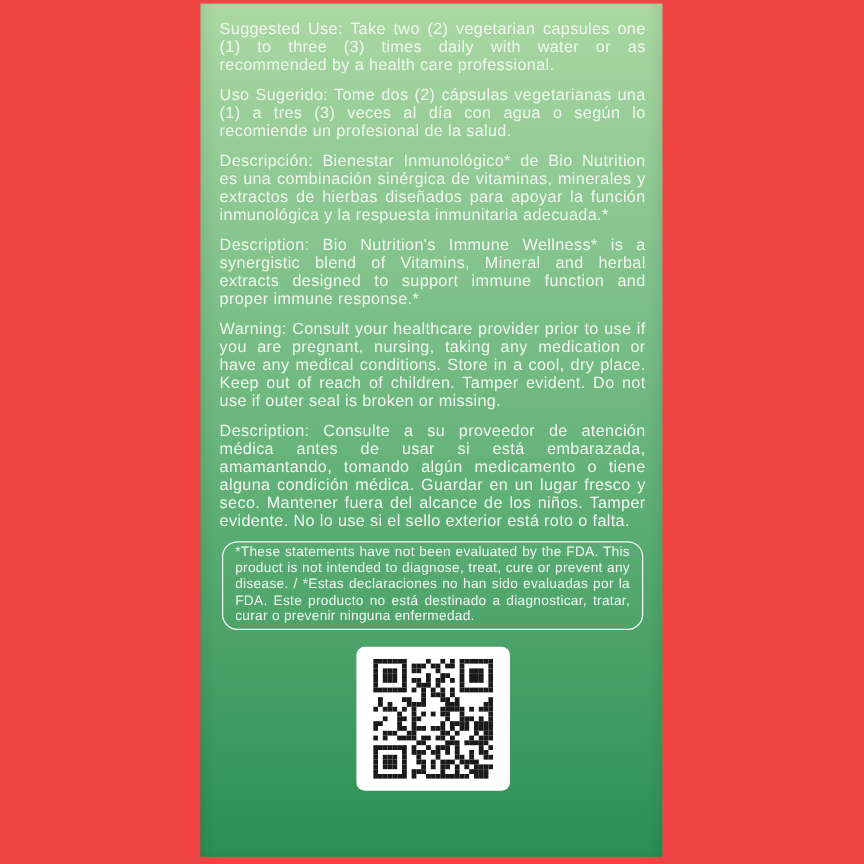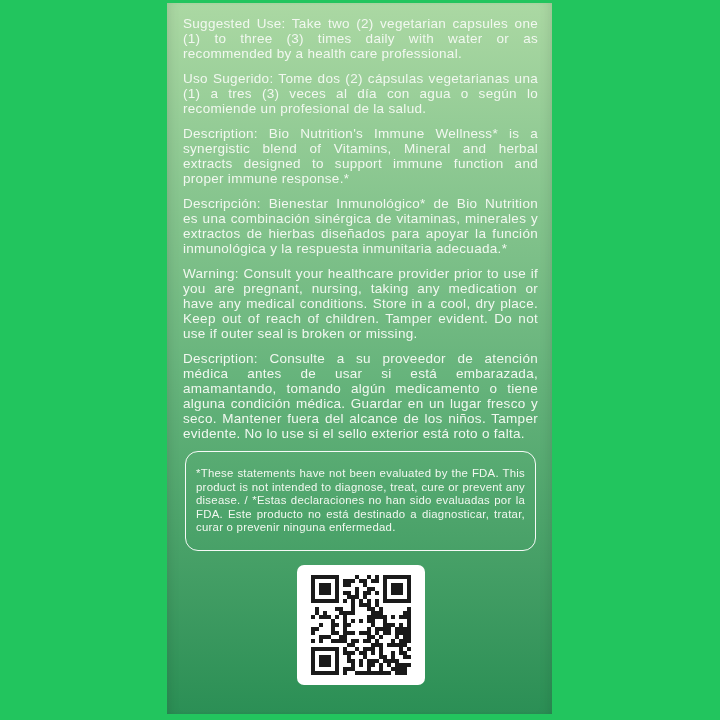--- a/index.html
+++ b/index.html
@@ -5,21 +5,21 @@
   html, body {
     margin: 0;
     padding: 0;
     background: #ffffff;
     font-family: "Liberation Sans", sans-serif;
   }
   .stage {
     position: relative;
     width: 720px;
     height: 720px;
-    background: #22c55e;
+    background: #ef4444;
     overflow: hidden;
   }
   .label {
     position: absolute;
     left: 167px;
     top: 3px;
     width: 385px;
     height: 711px;
     background: linear-gradient(180deg,
       var(--gradient-top, #abd8a3) 0%,
@@ -38,21 +38,21 @@
   }
   .sec {
     margin: 0 0 10px 0;
   }
   .sec-title::after { content: " "; }
   .sec-title.bold { font-weight: normal; }
   .disclaimer-box {
     margin: 7px 2px 0 2px;
     border: 1.5px solid rgba(255,255,255,0.95);
     border-radius: 13px;
-    padding: 15px 10px;
+    padding: 2px 10px;
   }
   .disclaimer-text {
     margin: 0;
     font-size: 11.4px;
     line-height: 13.6px;
     letter-spacing: 0.25px;
     text-align: justify;
   }
   .qr-box {
     width: 128px;
@@ -70,23 +70,23 @@
 <body>
 
 <div class="stage">
   <div class="label">
     <div class="content">
 
       <p class="sec"><span class="sec-title">Suggested Use:</span><span class="sec-text">Take two (2) vegetarian capsules one (1) to three (3) times daily with water or as recommended by a health care professional.</span></p>
 
       <p class="sec"><span class="sec-title">Uso Sugerido:</span><span class="sec-text">Tome dos (2) cápsulas vegetarianas una (1) a tres (3) veces al día con agua o según lo recomiende un profesional de la salud.</span></p>
 
+      <p class="sec"><span class="sec-title">Descripción:</span><span class="sec-text">Bienestar Inmunológico* de Bio Nutrition es una combinación sinérgica de vitaminas, minerales y extractos de hierbas diseñados para apoyar la función inmunológica y la respuesta inmunitaria adecuada.*</span></p>
+
       <p class="sec"><span class="sec-title">Description:</span><span class="sec-text">Bio Nutrition's Immune Wellness* is a synergistic blend of Vitamins, Mineral and herbal extracts designed to support immune function and proper immune response.*</span></p>
-
-      <p class="sec"><span class="sec-title">Descripción:</span><span class="sec-text">Bienestar Inmunológico* de Bio Nutrition es una combinación sinérgica de vitaminas, minerales y extractos de hierbas diseñados para apoyar la función inmunológica y la respuesta inmunitaria adecuada.*</span></p>
 
       <p class="sec"><span class="sec-title bold">Warning:</span><span class="sec-text">Consult your healthcare provider prior to use if you are pregnant, nursing, taking any medication or have any medical conditions. Store in a cool, dry place. Keep out of reach of children. Tamper evident. Do not use if outer seal is broken or missing.</span></p>
 
       <p class="sec"><span class="sec-title bold">Description:</span><span class="sec-text">Consulte a su proveedor de atención médica antes de usar si está embarazada, amamantando, tomando algún medicamento o tiene alguna condición médica. Guardar en un lugar fresco y seco. Mantener fuera del alcance de los niños. Tamper evidente. No lo use si el sello exterior está roto o falta.</span></p>
 
       <div class="disclaimer-box">
         <p class="disclaimer-text">*These statements have not been evaluated by the FDA. This product is not intended to diagnose, treat, cure or prevent any disease. / *Estas declaraciones no han sido evaluadas por la FDA. Este producto no está destinado a diagnosticar, tratar, curar o prevenir ninguna enfermedad.</p>
       </div>
 
       <div class="qr-box">

